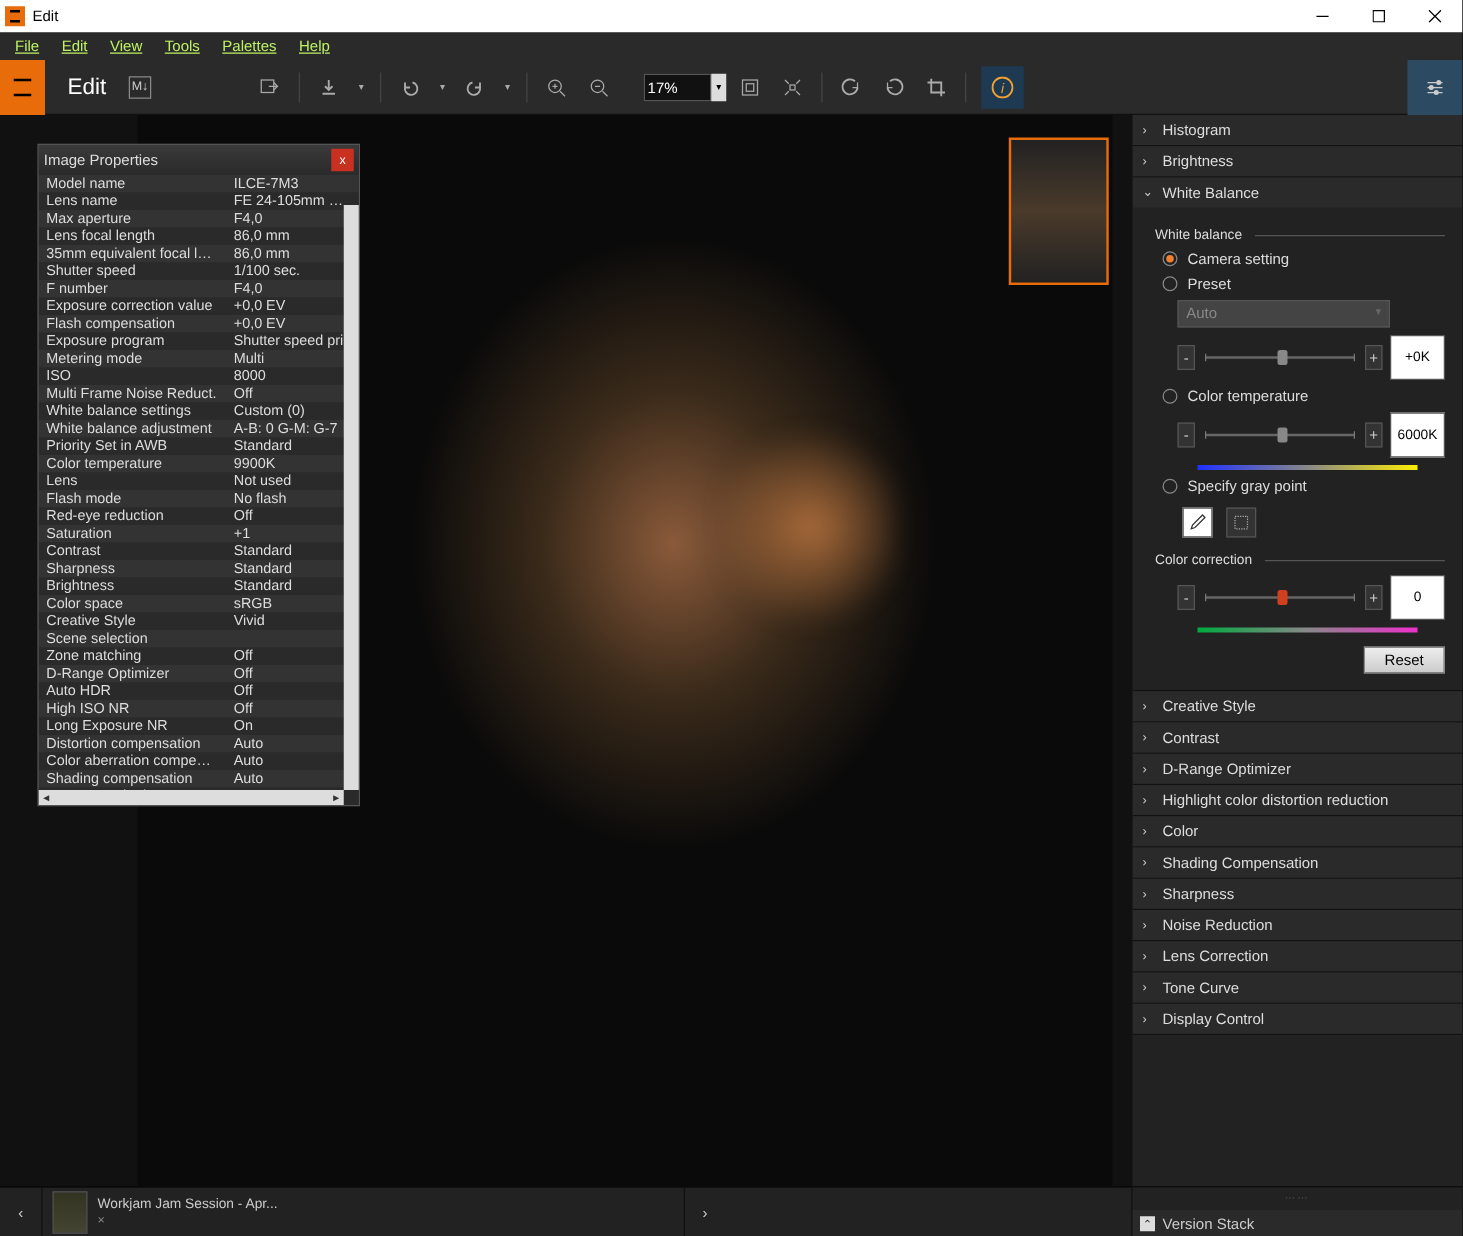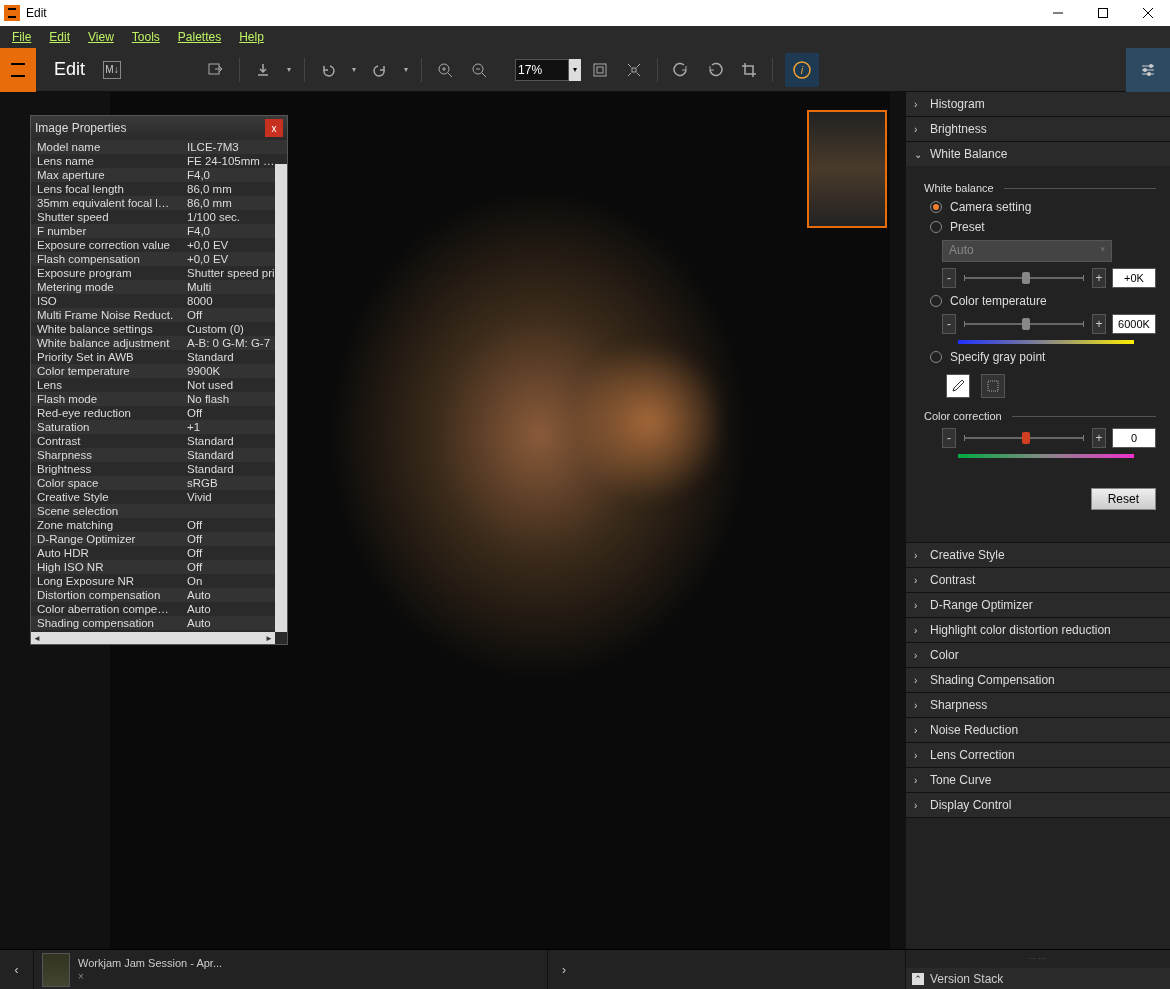--- a/index.html
+++ b/index.html
@@ -67,27 +67,27 @@
 .radio { width: 12px; height: 12px; border-radius: 50%; border: 1px solid #888; display: flex; align-items: center; justify-content: center; }
 .radio.checked::after { content: ""; width: 6px; height: 6px; border-radius: 50%; background: #f08030; }
 .radio-label { font-size: 12px; color: #ddd; }
 .dropdown-dis { height: 22px; background: #444; border: 1px solid #555; width: 170px; margin-left: 22px; padding: 2px 6px; font-size: 12px; color: #888; position: relative; }
 .dropdown-dis::after{content:"▾"; position:absolute; right:6px; top:3px; color:#666; font-size:9px;}
 .slider-row { display: flex; align-items: center; gap: 6px; margin: 6px 0 6px 22px; }
 .spin-btn { width: 14px; height: 20px; background: #333; border: 1px solid #555; color: #ccc; display: flex; align-items: center; justify-content: center; font-size: 12px; cursor: pointer; }
 .slider-track { flex: 1; height: 2px; background: #666; position: relative; margin: 0 2px;}
 .slider-track .tick{position:absolute;width:1px;height:6px;background:#777;top:-2px;}
 .slider-thumb { position: absolute; top: -5px; width: 8px; height: 12px; background: #888; border-radius: 2px; }
-.slider-value { width: 44px; height: 20px; background: #fff; color: #000; border: 1px solid #555; font-size: 11px; padding: 1px 3px; text-align:center;}
+.slider-value { width: 44px; height: 36px; background: #fff; color: #000; border: 1px solid #555; font-size: 11px; padding: 1px 3px; text-align:center;}
 .gradient-bar { height: 4px; margin: 2px 22px 6px 38px; }
 .grad-temp { background: linear-gradient(to right, #2030ff, #888, #ffee00); }
 .grad-cc { background: linear-gradient(to right, #00aa40, #888, #ee30cc); }
 .tool-btn { width: 24px; height: 24px; background: #fff; border: 1px solid #555; margin: 4px; display: inline-flex; align-items: center; justify-content: center; cursor: pointer; }
 .tool-btn.grey{background:#333;}
-.reset-btn { height: 22px; padding: 0 16px; background: linear-gradient(#eee,#ccc); border: 1px solid #888; color: #000; font-size: 12px; cursor: pointer; float: right; margin: 24px 0;}
+.reset-btn { height: 22px; padding: 0 16px; background: linear-gradient(#eee,#ccc); border: 1px solid #888; color: #000; font-size: 12px; cursor: pointer; float: right; margin: 5px 0;}
 .cc-thumb{background:#d04020;}
 
 .bottombar { height: 40px; background: #222; display: flex; align-items: center; border-top: 1px solid #000; }
 .bottom-nav { width: 34px; height: 40px; display: flex; align-items: center; justify-content: center; color: #ccc; cursor: pointer; border-right:1px solid #111;}
 .thumb { width: 28px; height: 34px; background: linear-gradient(#332,#443); margin: 0 8px; border:1px solid #555;}
 .thumb-label { font-size: 11px; color: #ccc; }
 .thumb-x{font-size:10px;color:#888;margin-top:2px;}
 .version-stack { margin-left: auto; width: 265px; height: 22px; background: #2a2a2a; display: flex; align-items: center; padding: 0 6px; gap: 6px; border-left:1px solid #111;}
 .vs-icon{width:12px;height:12px;background:#ddd;color:#222;display:flex;align-items:center;justify-content:center;font-size:9px;}
 .bottom-stack{display:flex;flex-direction:column;height:40px;justify-content:flex-end;margin-left:auto;}

